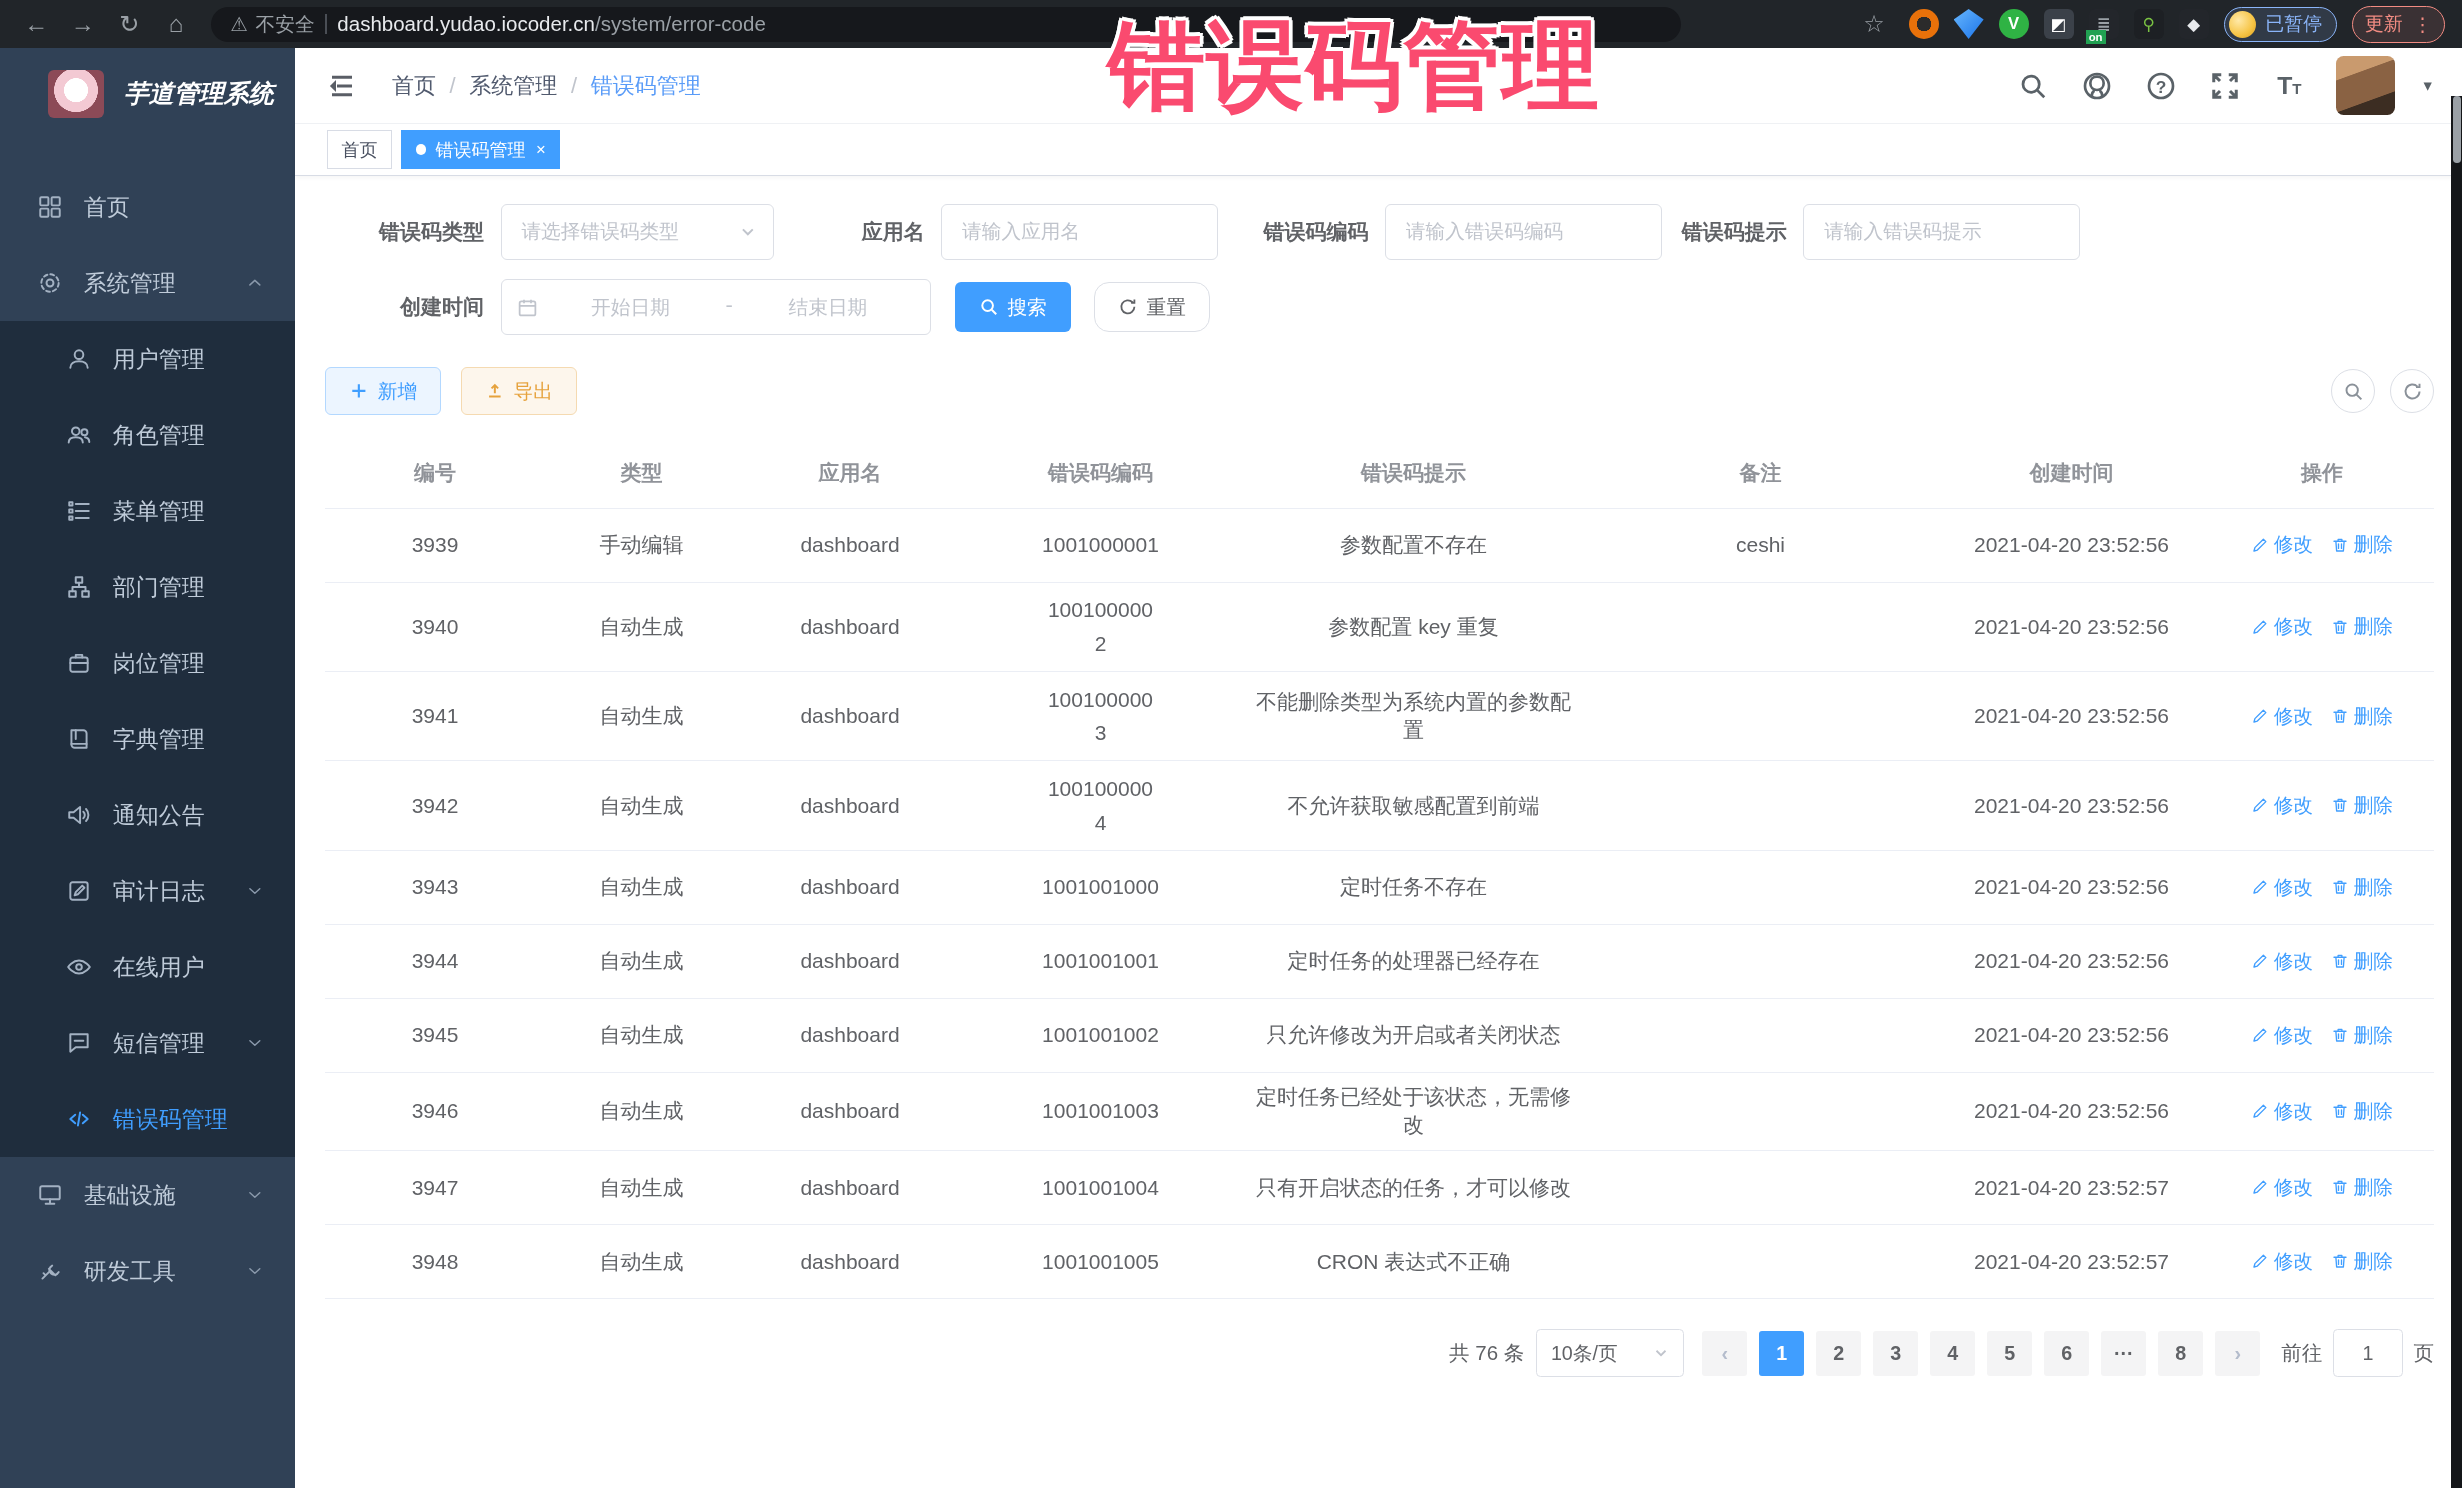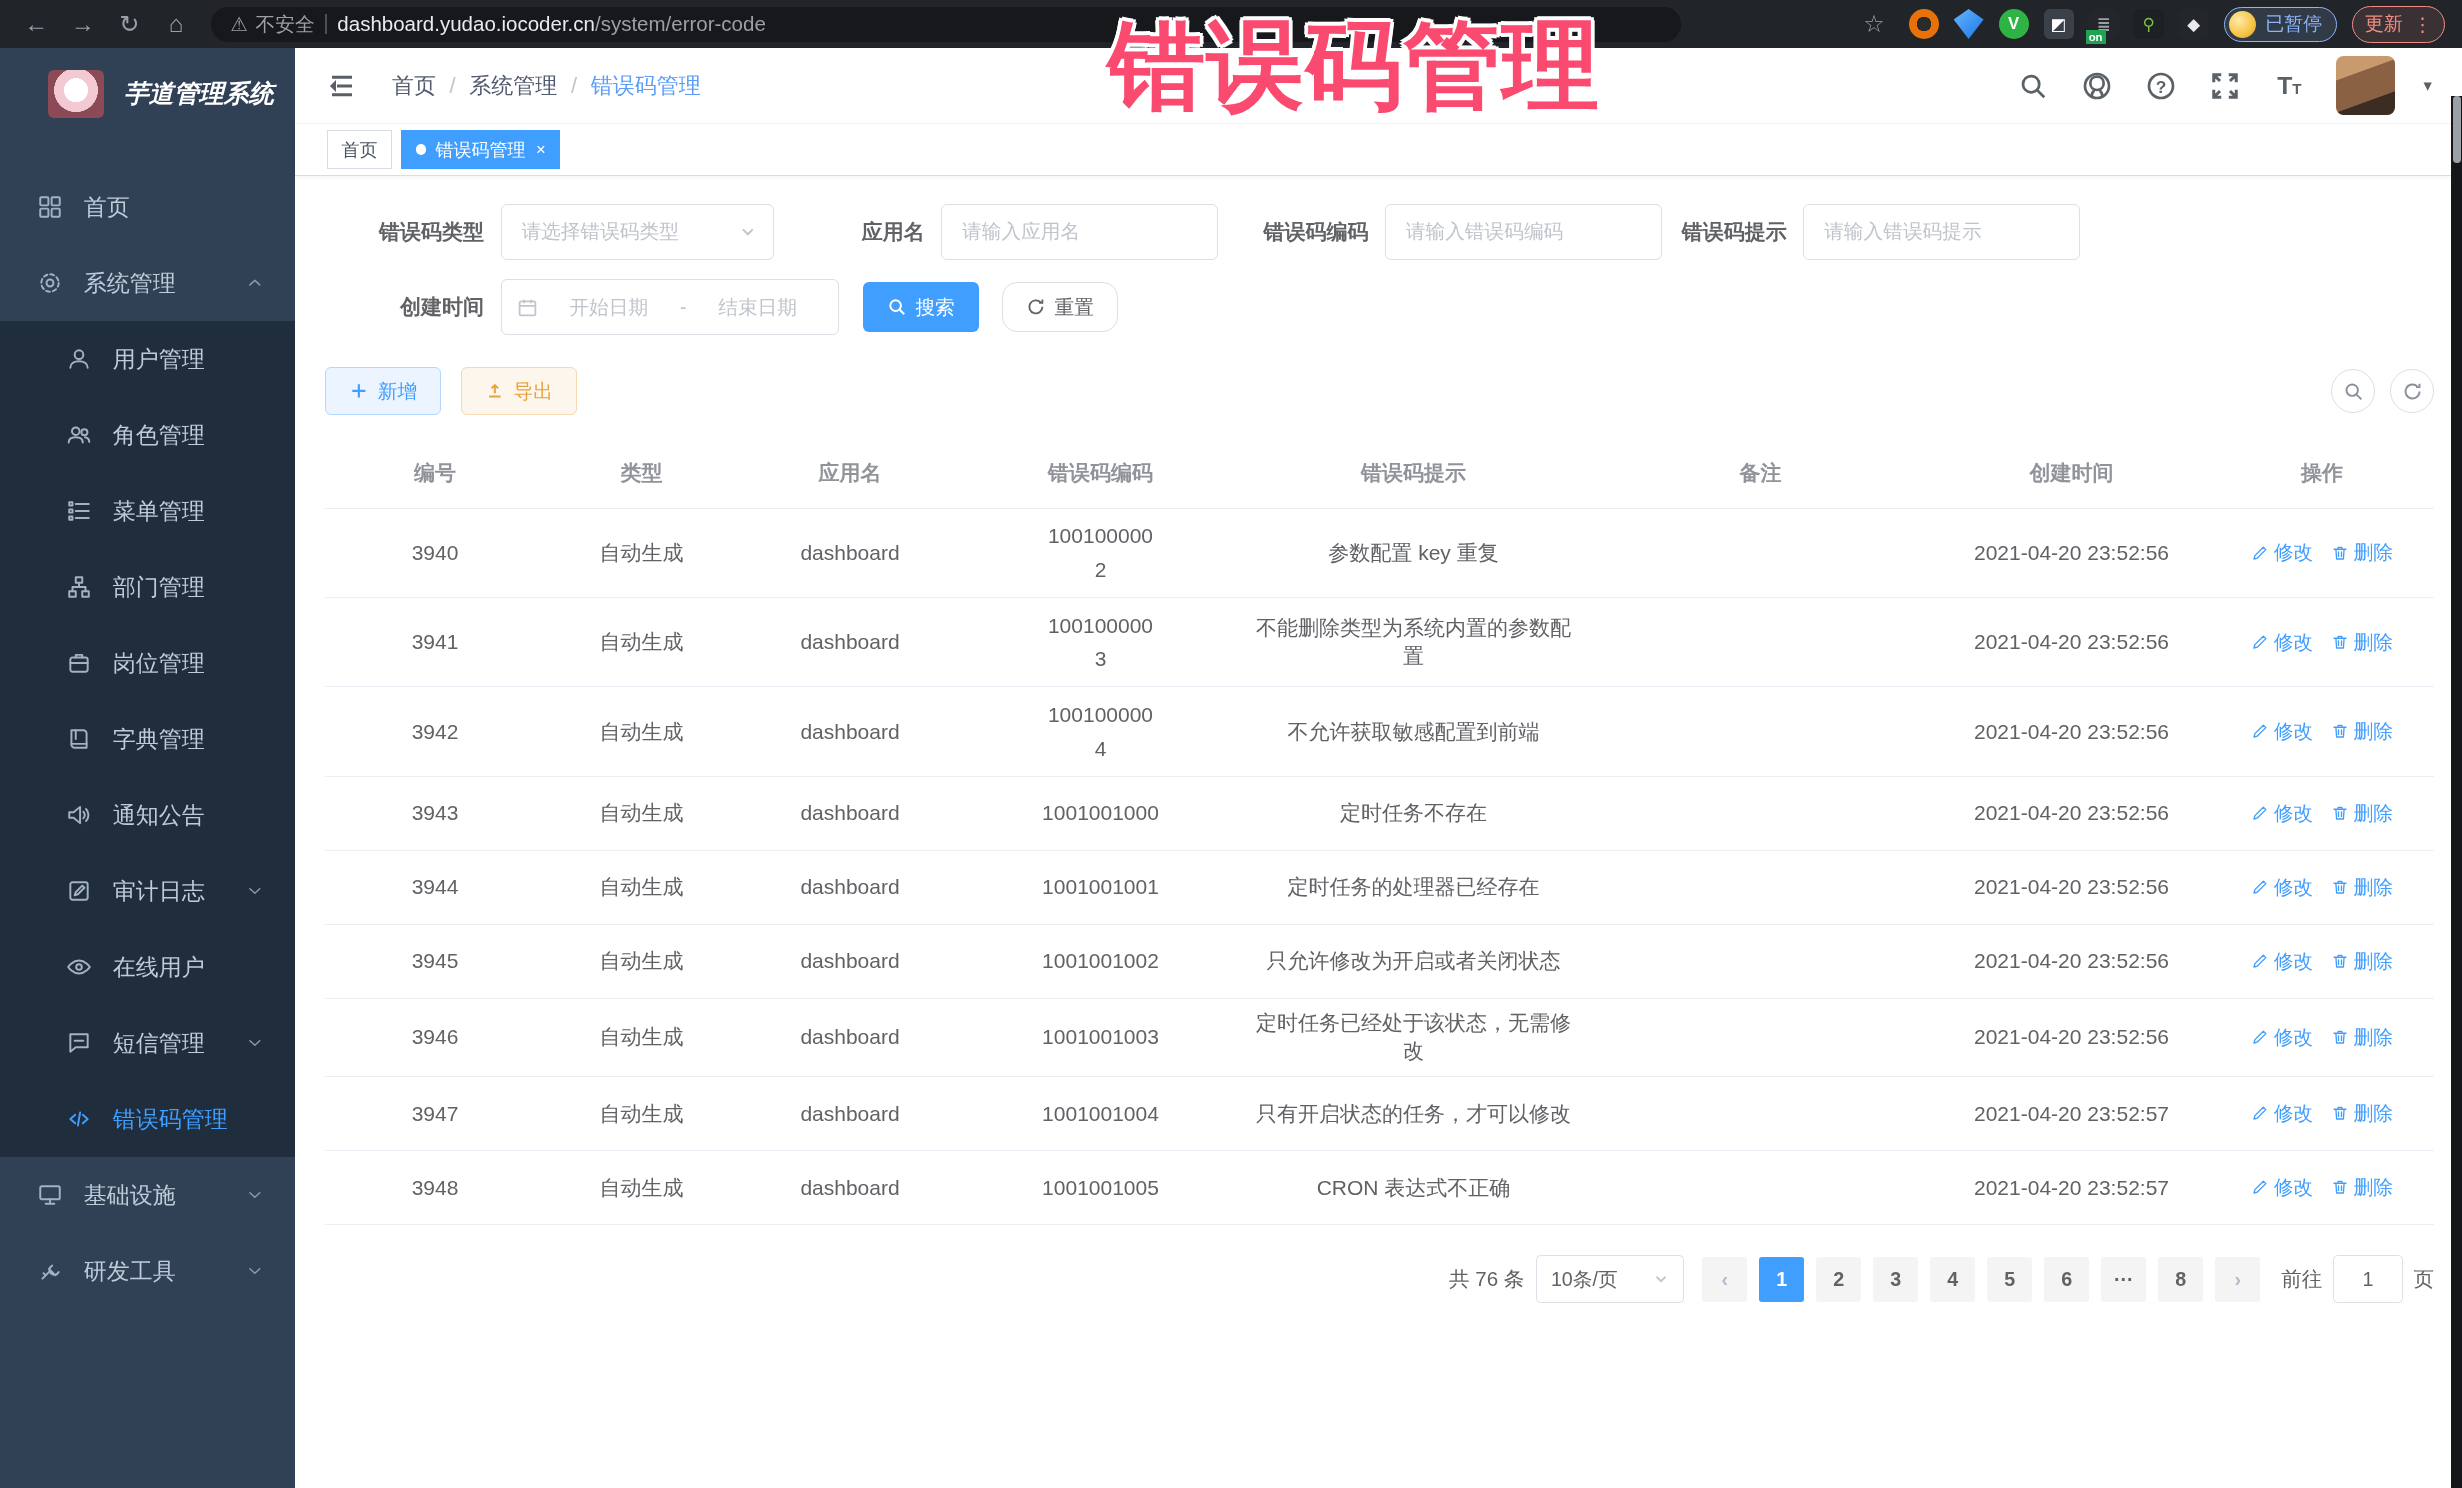--- a/index.html
+++ b/index.html
@@ -409,21 +409,21 @@
           <input placeholder="请输入错误码编码" style="">
         </div>
         <div class="flabel" style="margin-left:19.7px;">错误码提示</div>
         <div class="fctrl" style="width:277px;margin-left:16.7px;">
           <input placeholder="请输入错误码提示" style="">
         </div>
       </div>
 
       <div class="frow" style="margin-top:19.7px;">
         <div class="flabel" style="width:129px;margin-left:30px;">创建时间</div>
-        <div class="fctrl date-range" style="width:338px;margin-left:16.7px;">
+        <div class="fctrl date-range" style="width:430px;margin-left:16.7px;font-family:Liberation Mono, monospace;">
           <span class="cal">
             <svg width="21" height="21" viewBox="0 0 24 24" fill="none" stroke="currentColor" stroke-width="2">
                 <rect x="3" y="5" width="18" height="16" rx="2"></rect>
                 <path d="M8 3v4M16 3v4M3 10h18"></path>
               </svg>
           </span>
           <span class="ph">开始日期</span>
           <span class="ph" style="flex:0 0 auto;">-</span>
           <span class="ph">结束日期</span>
         </div>
@@ -489,20 +489,34 @@
               <th>类型</th>
               <th>应用名</th>
               <th>错误码编码</th>
               <th>错误码提示</th>
               <th>备注</th>
               <th>创建时间</th>
               <th>操作</th>
             </tr>
           </thead>
         <tbody>
+            <tr>
+              <td>3939</td>
+              <td>手动编辑</td>
+              <td>dashboard</td>
+              <td>1001000001</td>
+              <td>参数配置不存在</td>
+              <td>ceshi</td>
+              <td>2021-04-20 23:52:56</td>
+              <td><span class="op-link"><svg width="18" height="18" viewBox="0 0 24 24" fill="none" stroke="currentColor" stroke-width="1.8" stroke-linecap="round" stroke-linejoin="round">
+                    <path d="M4 20l1.2-4.5L16.5 4.2l3.3 3.3L8.5 18.8 4 20z"></path>
+                  </svg>修改</span><span class="op-link"><svg width="18" height="18" viewBox="0 0 24 24" fill="none" stroke="currentColor" stroke-width="1.8" stroke-linecap="round" stroke-linejoin="round">
+                    <path d="M4 7h16M9.5 7V4.5h5V7M6.5 7l1 13h9l1-13M10 10.5v6M14 10.5v6"></path>
+                  </svg>删除</span></td>
+            </tr>
             <tr>
               <td>3940</td>
               <td>自动生成</td>
               <td>dashboard</td>
               <td><span class="code-wrap">1001000002</span></td>
               <td>参数配置 key 重复</td>
               <td></td>
               <td>2021-04-20 23:52:56</td>
               <td><span class="op-link"><svg width="18" height="18" viewBox="0 0 24 24" fill="none" stroke="currentColor" stroke-width="1.8" stroke-linecap="round" stroke-linejoin="round">
                     <path d="M4 20l1.2-4.5L16.5 4.2l3.3 3.3L8.5 18.8 4 20z"></path>

